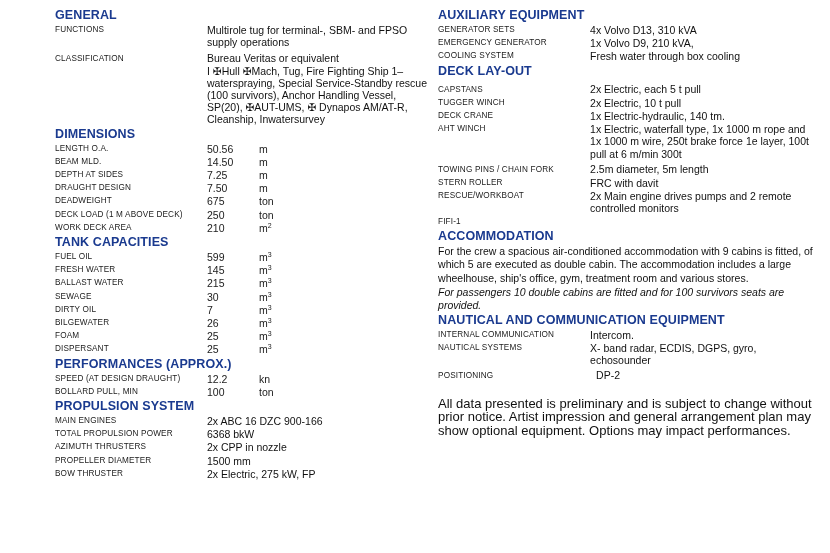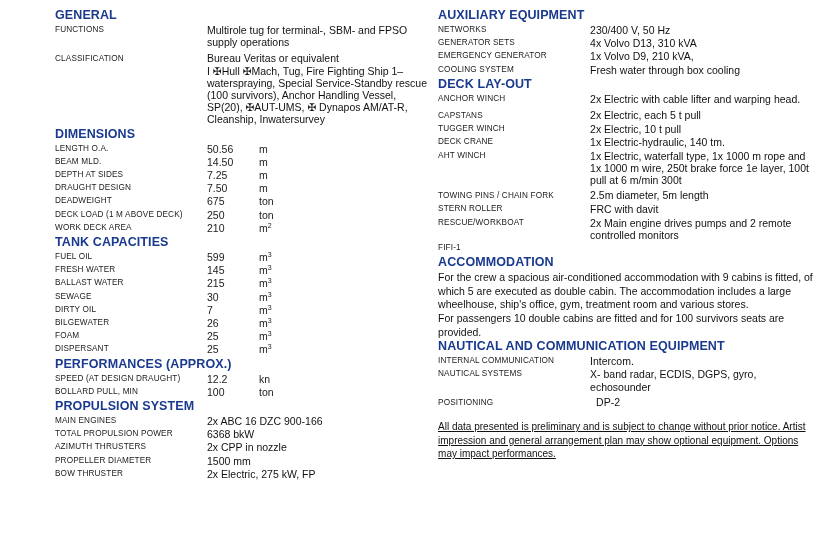--- a/index.html
+++ b/index.html
@@ -73,24 +73,23 @@
   }
   sup { font-size: 7px; vertical-align: super; line-height: 0; }
 
   .para {
     font-size: 10.5px;
     line-height: 13.6px;
     margin: 0;
     color: #111;
   }
   .footnote {
-    font-size: 10px;
+    font-size: 13px;
     line-height: 13.5px;
     color: #111;
-    text-decoration: underline;
   }
   .rightcol-label { width: 148px; }
   .tight td { line-height: 12.0px; }
 </style>
 </head>
 <body>
 
 <div class="sheet">
 
   <div class="col col-left">
@@ -239,46 +238,38 @@
     </tbody>
       </table>
 
   </div>
 
   <div class="col col-right">
 
     <h2 class="section">AUXILIARY EQUIPMENT</h2>
     <table class="spec tight">
       <tbody>
-          <tr>
-        <td class="label rightcol-label">NETWORKS</td>
-        <td class="value">230/400 V, 50 Hz</td>
-      </tr>
       <tr>
         <td class="label rightcol-label">GENERATOR SETS</td>
         <td class="value">4x Volvo D13, 310 kVA</td>
       </tr>
       <tr>
         <td class="label rightcol-label">EMERGENCY GENERATOR</td>
         <td class="value">1x Volvo D9, 210 kVA,</td>
       </tr>
       <tr>
         <td class="label rightcol-label">COOLING SYSTEM</td>
         <td class="value">Fresh water through box cooling</td>
       </tr>
     </tbody>
       </table>
 
     <h2 class="section section-gap">DECK LAY-OUT</h2>
     <table class="spec tight">
       <tbody>
-          <tr>
-        <td class="label rightcol-label">ANCHOR WINCH</td>
-        <td class="value">2x Electric with cable lifter and warping head.</td>
-      </tr>
       <tr>
         <td class="label rightcol-label" style="padding-top:4px;">CAPSTANS</td>
         <td class="value" style="padding-top:3px;">2x Electric, each 5 t pull</td>
       </tr>
       <tr>
         <td class="label rightcol-label">TUGGER WINCH</td>
         <td class="value">2x Electric, 10 t pull</td>
       </tr>
       <tr>
         <td class="label rightcol-label">DECK CRANE</td>
@@ -302,21 +293,21 @@
       </tr>
       <tr>
         <td class="label rightcol-label">FIFI-1</td>
         <td class="value"></td>
       </tr>
     </tbody>
       </table>
 
     <h2 class="section section-gap">ACCOMMODATION</h2>
     <p class="para">For the crew a spacious air-conditioned accommodation with 9 cabins is fitted, of which 5 are executed as double cabin. The accommodation includes a large wheelhouse, ship's office, gym, treatment room and various stores.</p>
-    <p class="para" style="margin-top:0;">For passengers 10 double cabins are fitted and for 100 survivors seats are provided.</p>
+    <p class="para" style="margin-top:0;font-style:italic;">For passengers 10 double cabins are fitted and for 100 survivors seats are provided.</p>
 
     <h2 class="section section-gap">NAUTICAL AND COMMUNICATION EQUIPMENT</h2>
     <table class="spec tight">
       <tbody>
       <tr>
         <td class="label rightcol-label">INTERNAL COMMUNICATION</td>
         <td class="value">Intercom.</td>
       </tr>
       <tr>
         <td class="label rightcol-label">NAUTICAL SYSTEMS</td>

